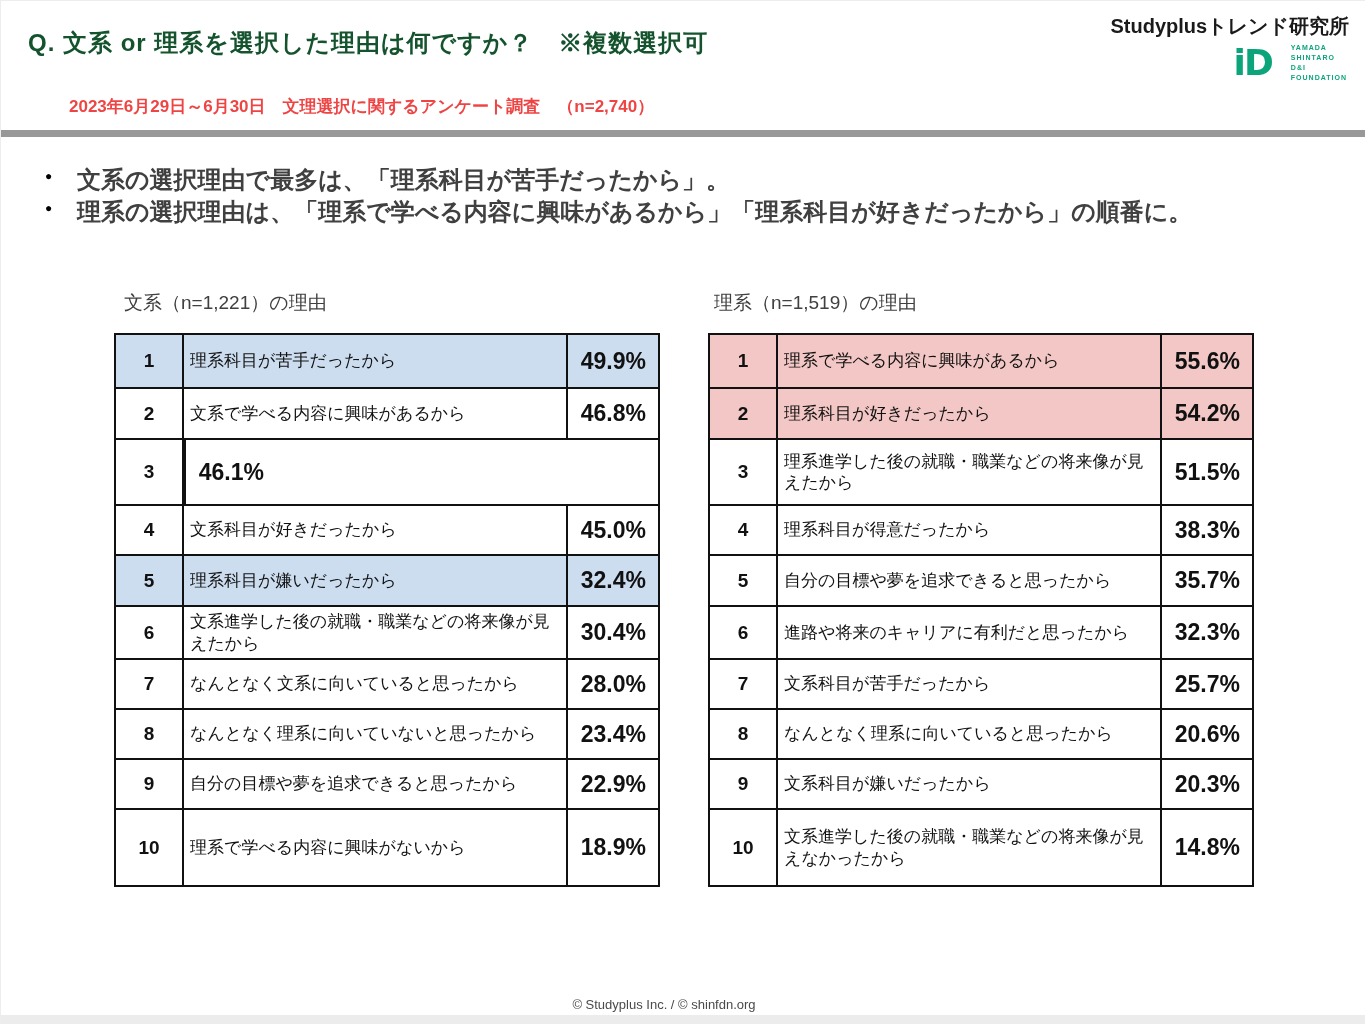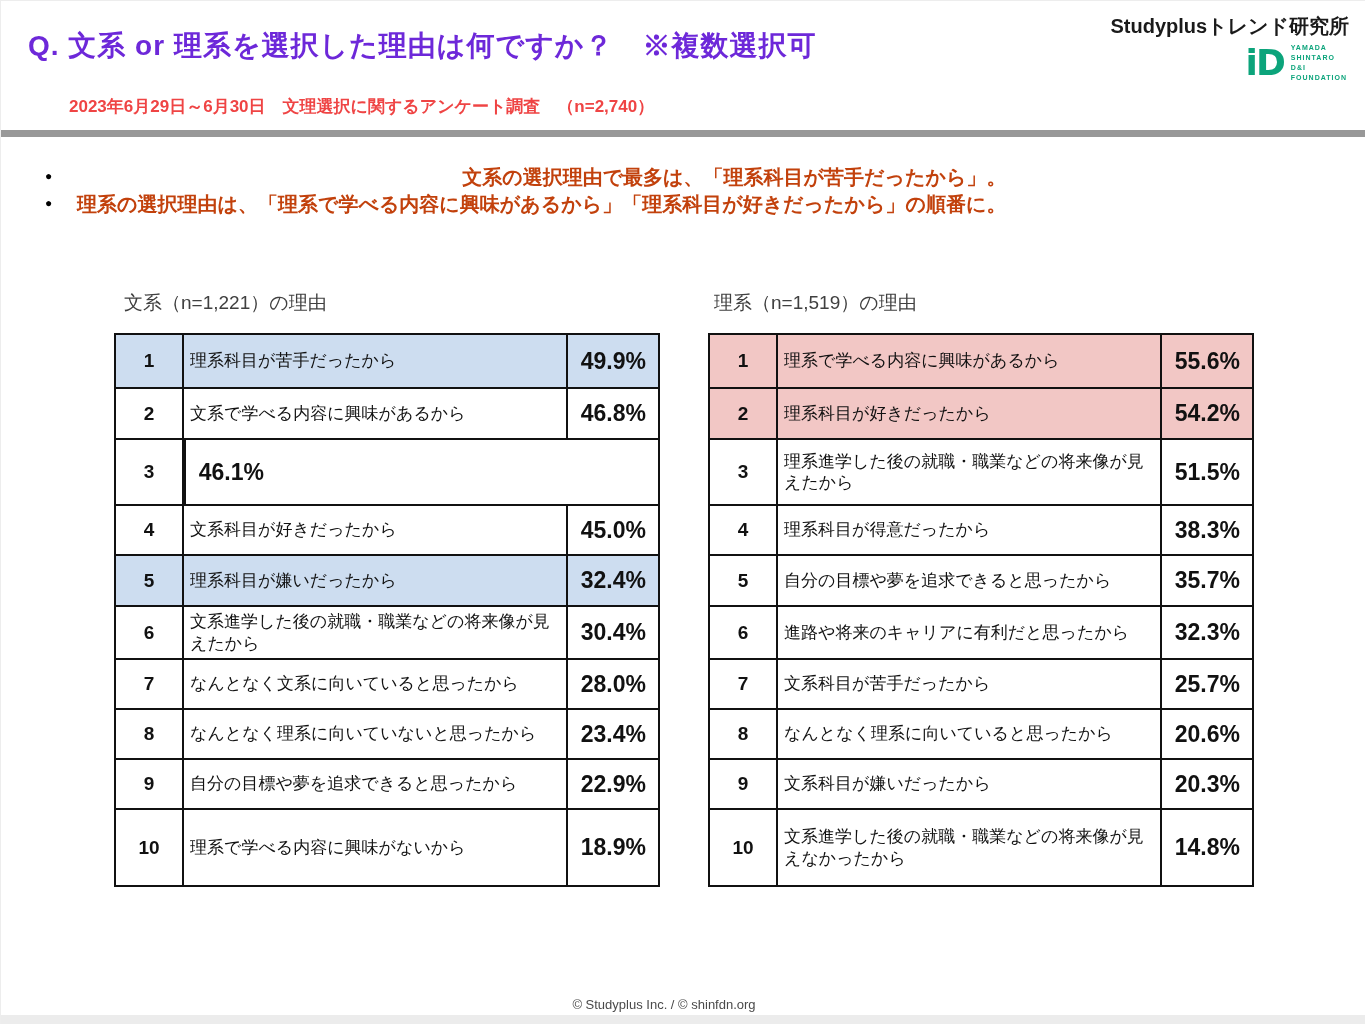--- a/index.html
+++ b/index.html
@@ -5,49 +5,49 @@
   * { margin:0; padding:0; box-sizing:border-box; }
   html,body { background:#f4f4f4; }
   body { font-family:"Liberation Sans", sans-serif; }
   .slide {
     position:relative; width:1365px; height:1024px; background:#ffffff;
     margin:0 auto; overflow:hidden; border-left:1px solid #ededed; border-top:1px solid #ededed;
     color:#111;
   }
   .page-title {
     position:absolute; left:27px; top:26px;
-    font-size:28px; font-weight:bold; color:#6d28d9; letter-spacing:1px;
+    font-size:24px; font-weight:bold; color:#14532d; letter-spacing:1px;
   }
   .brand {
     position:absolute; right:16px; top:12px;
     font-size:20px; font-weight:bold; color:#1a1a1a;text-align:center;
   }
   .logo {
     position:absolute; right:18px; top:42px;
-    display:flex; align-items:center; gap:7px;
+    display:flex; align-items:center; gap:19px;
   }
   .logo-mark {
     font-size:36px; font-weight:bold; color:#0ca47b; line-height:1;
     font-family:"DejaVu Sans", sans-serif; letter-spacing:-2px;
   }
   .logo-lines { display:flex; flex-direction:column; gap:1px; }
   .logo-lines span {
     font-size:7px; font-weight:bold; color:#0ca47b; letter-spacing:1px; line-height:1.3;
   }
   .subtitle {
     position:absolute; left:68px; top:94px;
     font-size:17px; font-weight:bold; color:#ef4444;
   }
   .divider {
     position:absolute; left:0; top:129px; width:1365px; height:7px; background:#989898;
   }
   .bullets { position:absolute; left:42px; top:163px; list-style:none; }
   .bullets li {
-    font-size:20px; font-weight:bold; color:#c2410c; line-height:1.35;
-    padding-left:34px; position:relative;text-align:right;
+    font-size:24px; font-weight:bold; color:#404040; line-height:1.35;
+    padding-left:34px; position:relative;
   }
   .bullets li::before {
     content:"●"; position:absolute; left:2px; top:4px; font-size:12px; color:#000;
   }
   .table-title { position:absolute; font-size:19px; color:#404040; }
   .table-title.left  { left:123px; top:289px; }
   .table-title.right { left:713px; top:289px; }
   .rank-table {
     position:absolute; top:332px; width:546px;
     border:2px solid #111; border-bottom:none;

